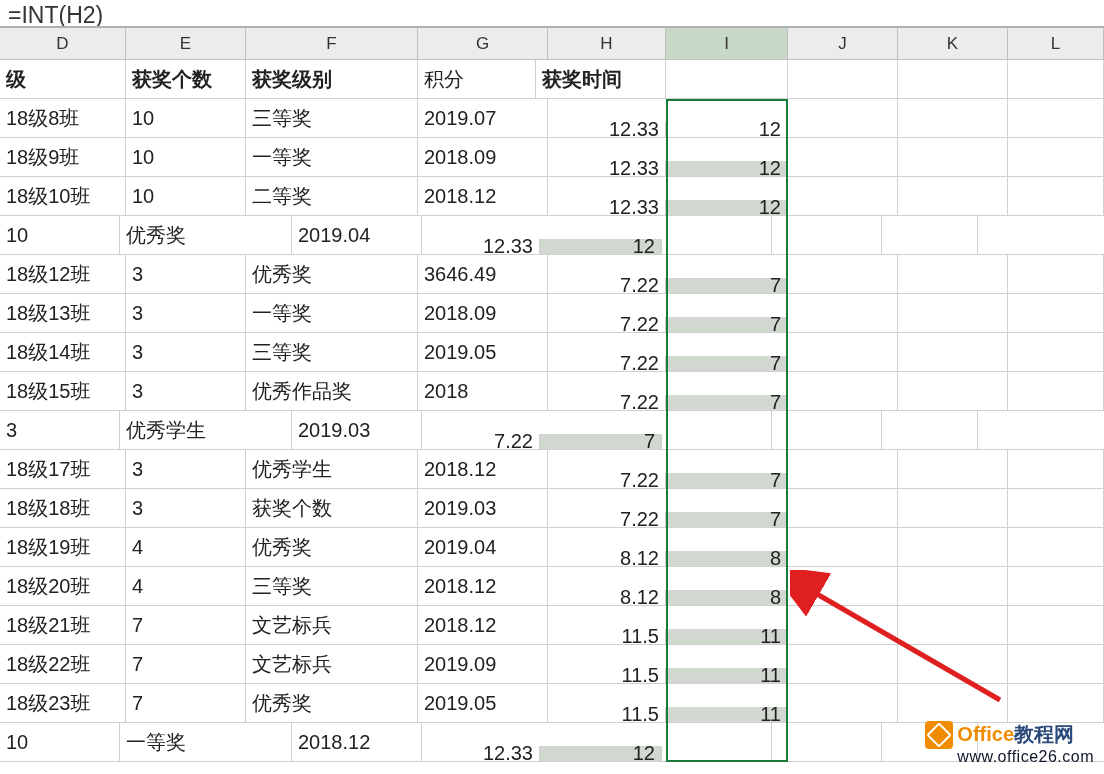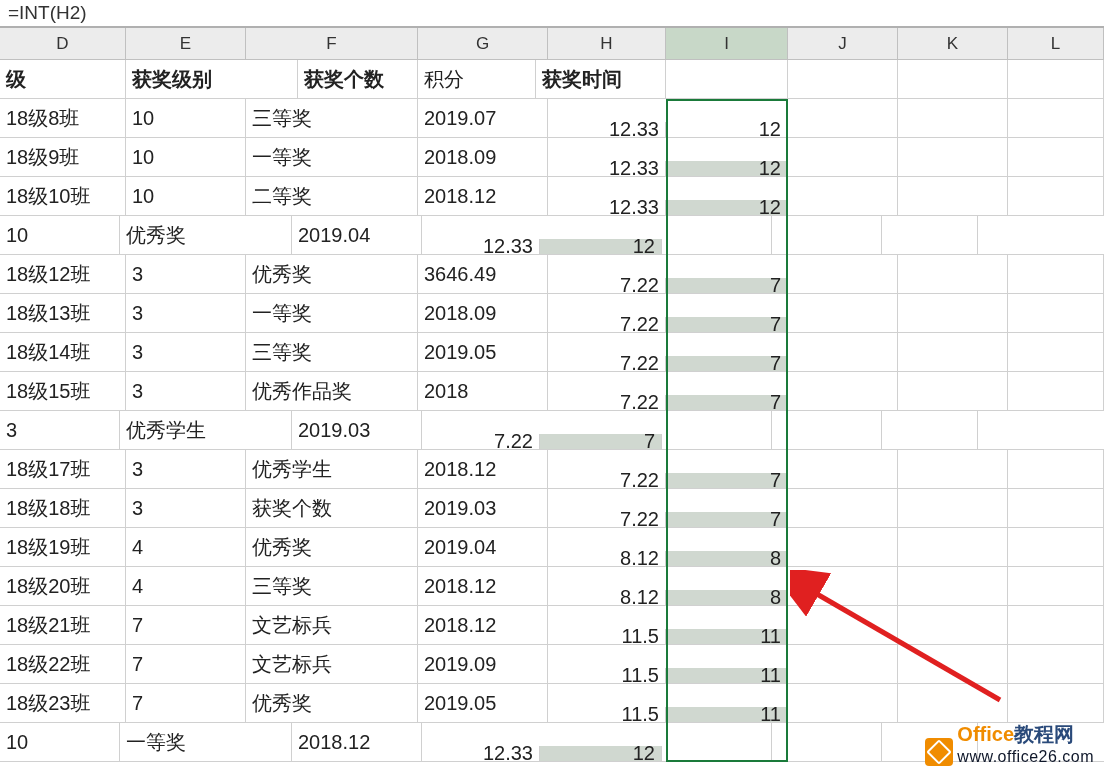--- a/index.html
+++ b/index.html
@@ -11,21 +11,21 @@
       font-family: "Microsoft YaHei", "SimSun", Arial, sans-serif;
       font-size: 18px;
       background: #ffffff;
       overflow: hidden;
       width: 1104px;
       height: 774px;
       position: relative;
     }
     .formula-bar {
       padding: 2px 8px;
-      font-size: 19px;
+      font-size: 23px;
       font-family: Arial, sans-serif;
       color: #333;
       height: 26px;
       background: #ffffff;
     }
     .grid-container {
       position: relative;
       border-top: 2px solid #b0b0b0;
       background: #ffffff;
     }
@@ -96,21 +96,21 @@
       position: absolute;
       z-index: 50;
       pointer-events: none;
     }
     .watermark {
       position: absolute;
       right: 10px;
       bottom: 8px;
       z-index: 60;
       display: flex;
-      align-items: flex-end;
+      align-items: flex-start;
       font-family: Arial, "Microsoft YaHei", sans-serif;
     }
     .watermark-icon {
       width: 28px;
       height: 28px;
       background: #f08c00;
       border-radius: 4px;
       display: flex;
       align-items: center;
       justify-content: center;
@@ -150,22 +150,22 @@
     <div class="col-header col-G">G</div>
     <div class="col-header col-H">H</div>
     <div class="col-header col-I selected">I</div>
     <div class="col-header col-J">J</div>
     <div class="col-header col-K">K</div>
     <div class="col-header col-L">L</div>
   </div>
 
   <div class="row">
     <div class="cell header-cell col-D">级</div>
+    <div class="cell header-cell col-E">获奖个数</div>
     <div class="cell header-cell col-F">获奖级别</div>
-    <div class="cell header-cell col-E">获奖个数</div>
     <div class="cell col-H">积分</div>
     <div class="cell header-cell col-G">获奖时间</div>
     <div class="cell col-I"></div>
     <div class="cell col-J"></div>
     <div class="cell col-K"></div>
     <div class="cell col-L"></div>
   </div>
 
   <div id="data-rows">
       <div class="row">

